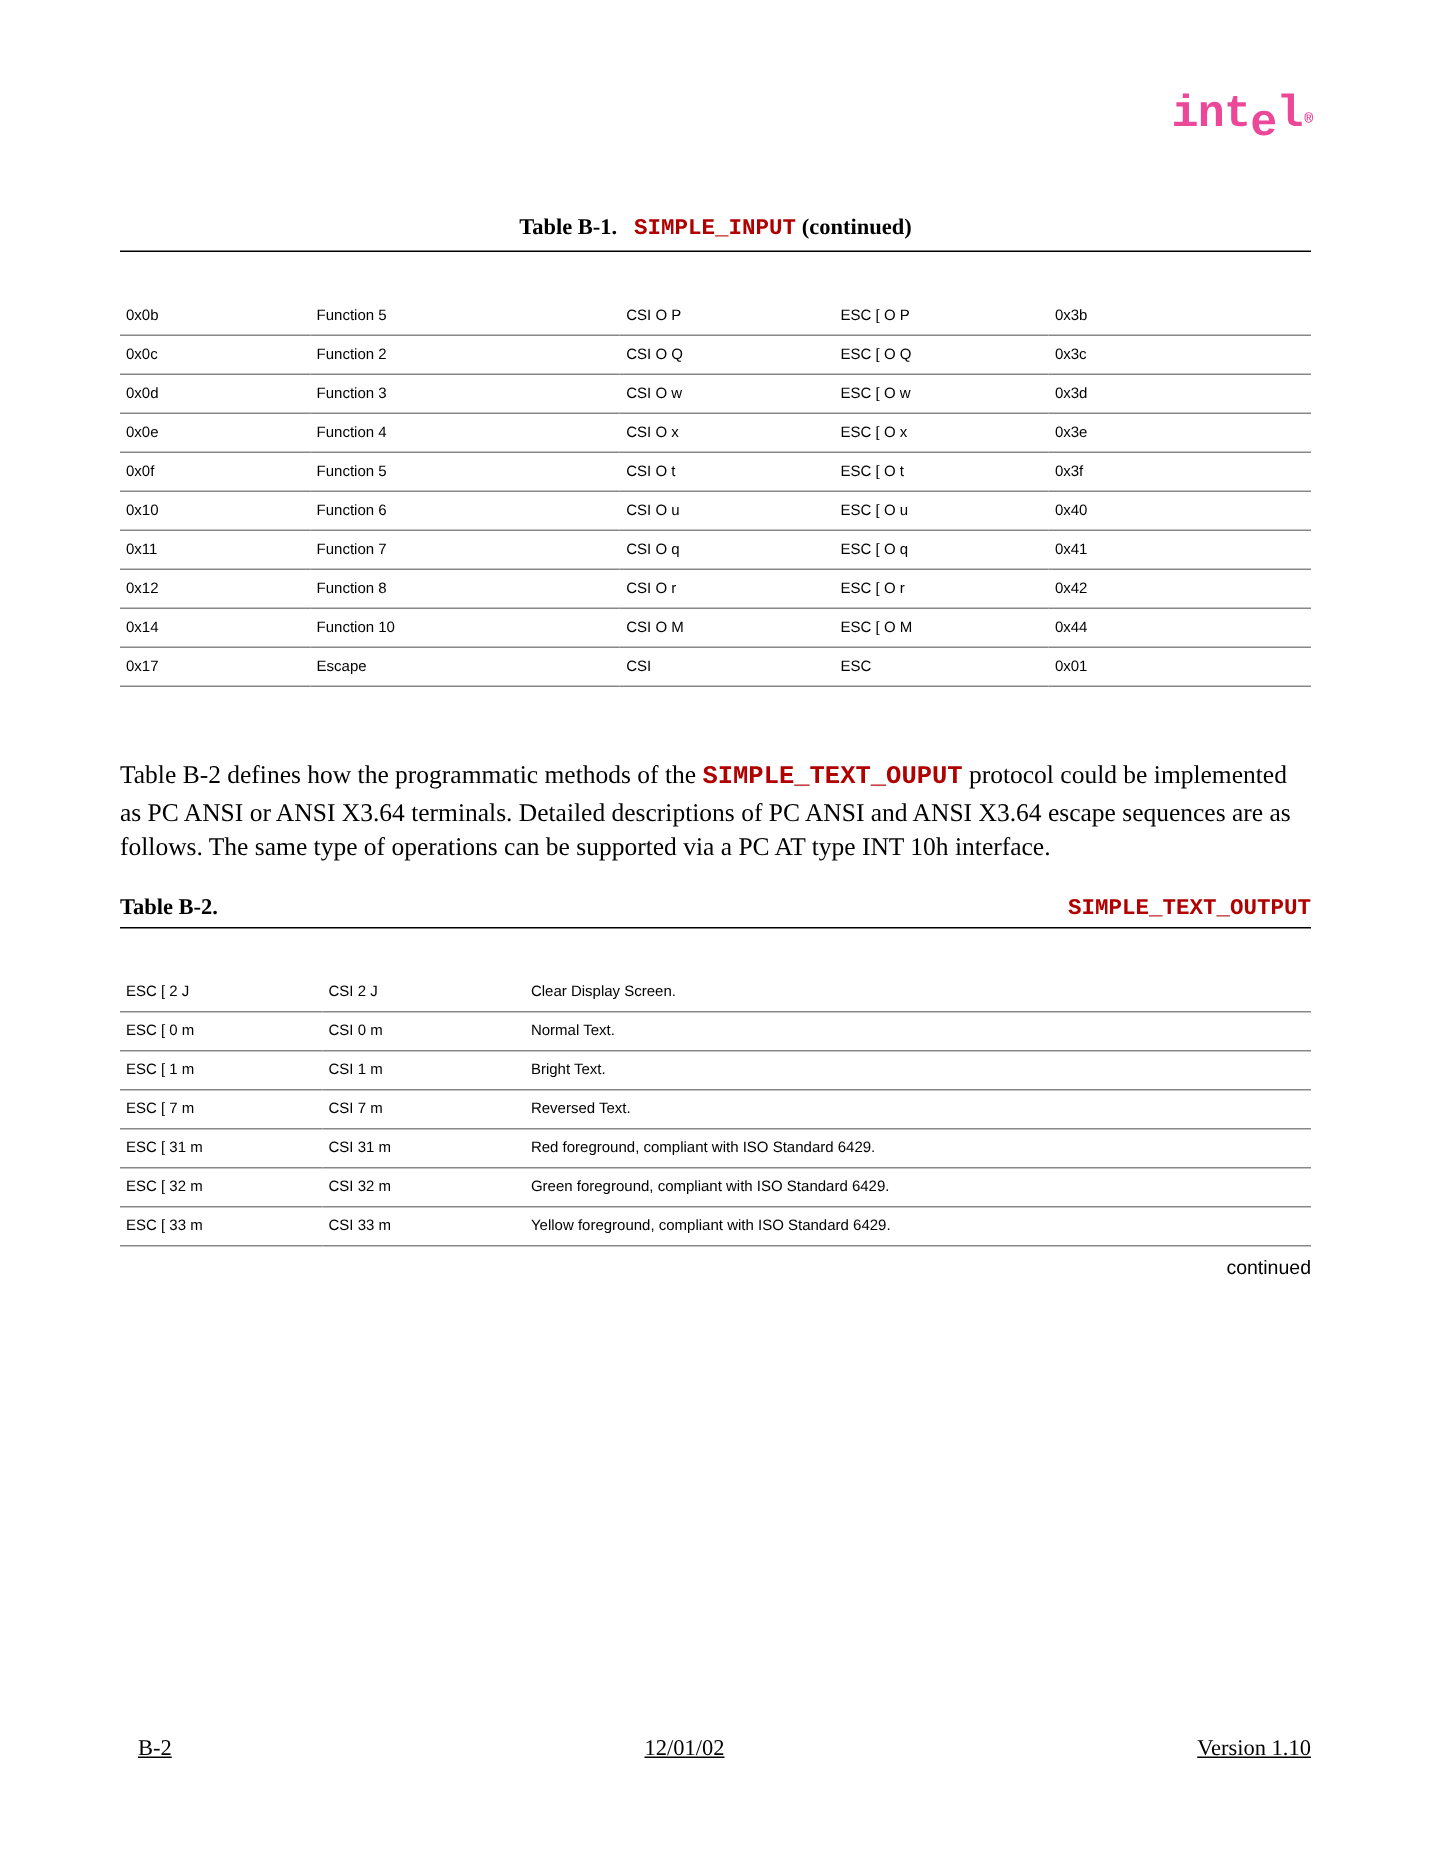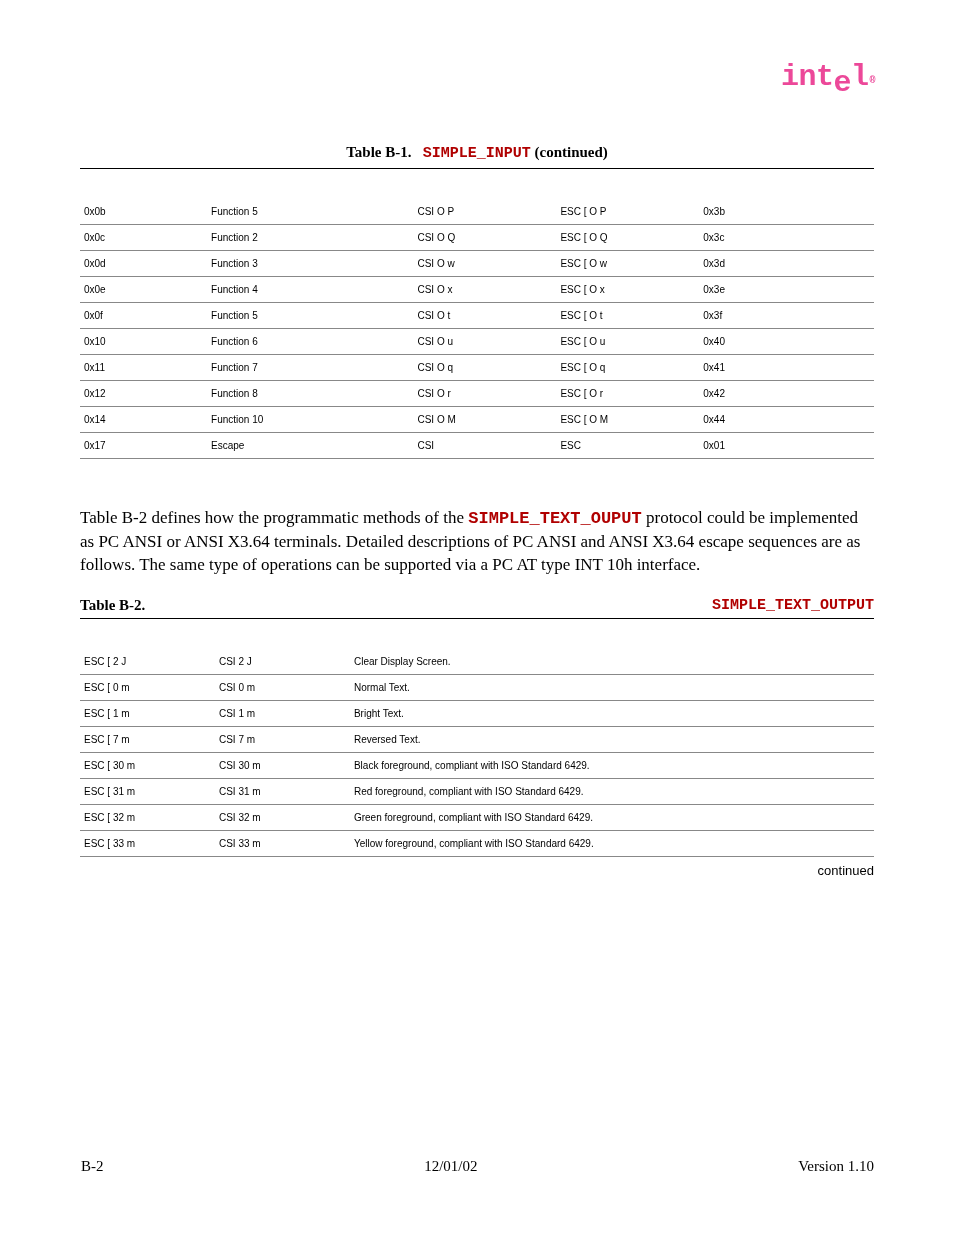--- a/index.html
+++ b/index.html
@@ -102,25 +102,26 @@
   .caption2-inner .right { flex: 0 0 auto; }
   .continued {
     text-align: right;
     font-family: Arial, Helvetica, sans-serif;
     font-size: 13px;
     margin-top: 6px;
   }
   .footer {
     position: absolute;
     bottom: 60px;
-    left: 81px;
+    left: 92px;
     right: 80px;
     display: flex;
     justify-content: space-between;
     font-size: 15px;
+    text-decoration: underline;
   }
 </style>
 </head>
 <body>
 
 <div class="page">
 
   <div class="logo">int<span class="drop">e</span>l<sub>®</sub></div>
 
   <div class="caption">
@@ -232,25 +233,20 @@
           <td>ESC [ 1 m</td>
           <td>CSI 1 m</td>
           <td>Bright Text.</td>
         </tr>
         <tr>
           <td>ESC [ 7 m</td>
           <td>CSI 7 m</td>
           <td>Reversed Text.</td>
         </tr>
         <tr>
-          <td>ESC [ 30 m</td>
-          <td>CSI 30 m</td>
-          <td>Black foreground, compliant with ISO Standard 6429.</td>
-        </tr>
-        <tr>
           <td>ESC [ 31 m</td>
           <td>CSI 31 m</td>
           <td>Red foreground, compliant with ISO Standard 6429.</td>
         </tr>
         <tr>
           <td>ESC [ 32 m</td>
           <td>CSI 32 m</td>
           <td>Green foreground, compliant with ISO Standard 6429.</td>
         </tr>
         <tr>

